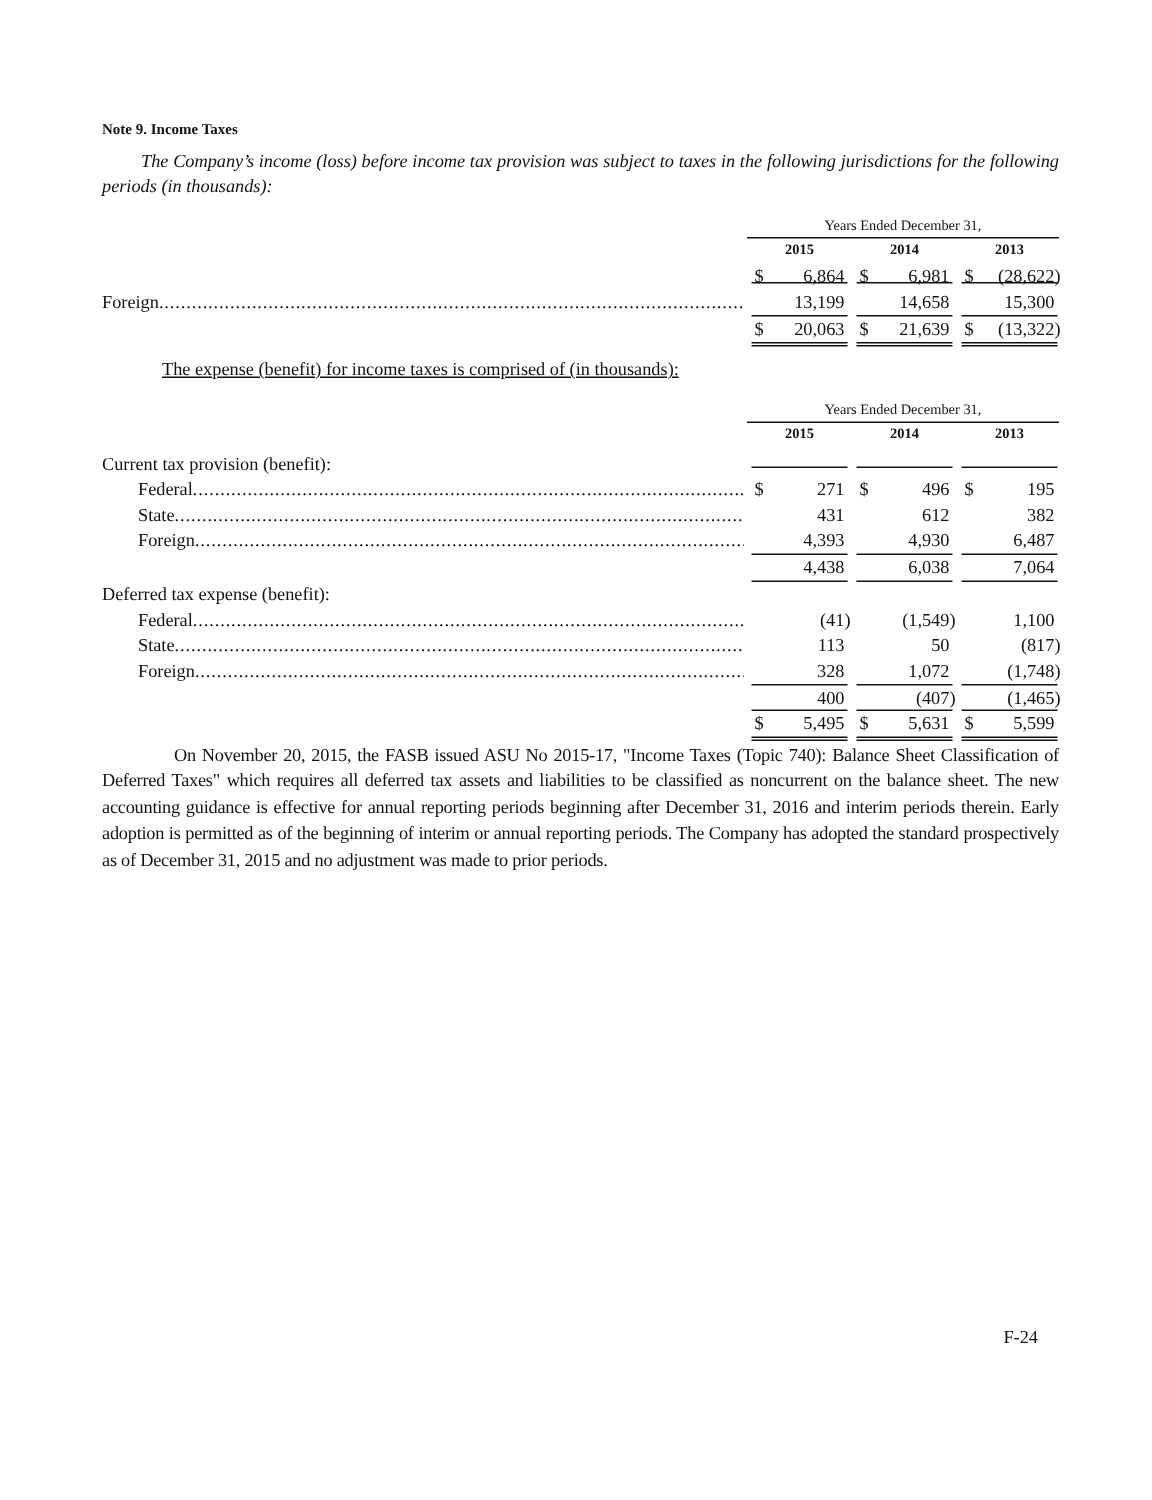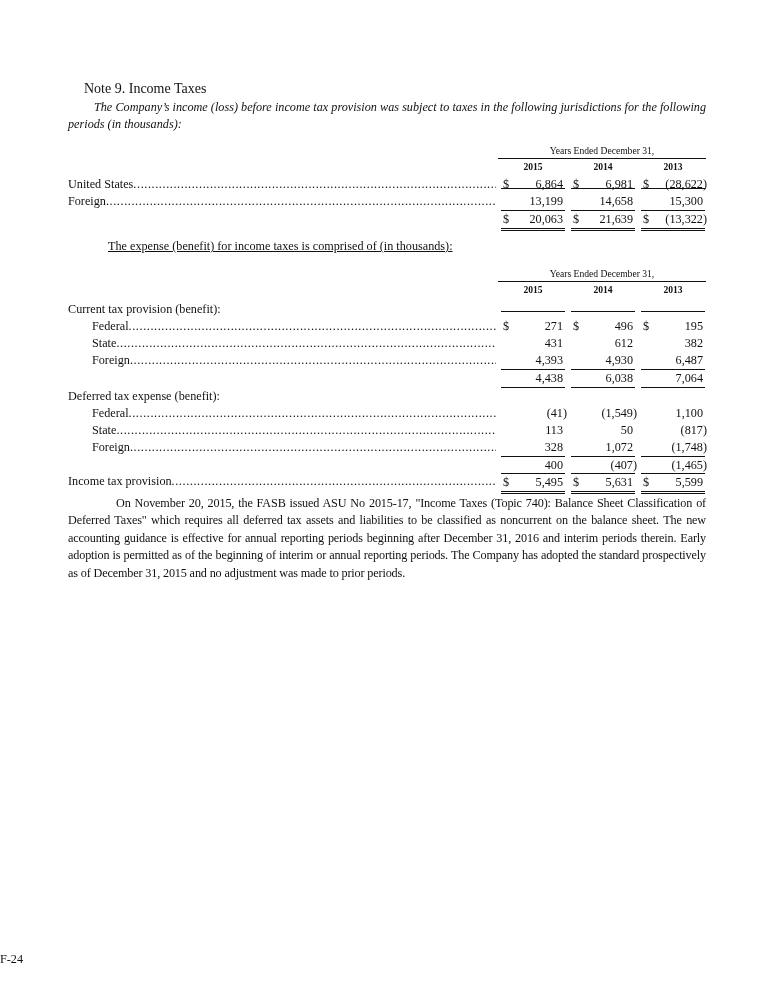--- a/index.html
+++ b/index.html
@@ -1,21 +1,21 @@
 <!DOCTYPE html>
 <html><head>
   <meta charset="utf-8">
   <style>
     html, body { margin: 0; padding: 0; background: #ffffff; }
     body {
       width: 768px; height: 1000px; position: relative; overflow: hidden;
       font-family: "Liberation Serif", serif; color: #111; font-size: 12.2px;
     }
     .page { position: absolute; left: 68px; top: 0; width: 638px; }
-    .heading { position: absolute; left: 16px; top: 81px; font-weight: normal; font-size: 14px; white-space: nowrap; }
+    .heading { position: absolute; left: 0; top: 81px; font-weight: bold; font-size: 10px; white-space: nowrap; }
     .para {
       position: absolute; left: 0; width: 638px; text-align: justify;
       line-height: 17.2px; font-size: 12.2px;
     }
     .para1 { top: 99px; text-indent: 26px; font-style: italic; }
     .para2 { top: 238px; left: 40px; width: 612px; text-decoration: underline; }
     .para3 { top: 495px; text-indent: 48px; line-height: 17.4px; letter-spacing: -0.15px; }
 
     
     .tbl { position: absolute; left: 0; width: 638px; }
@@ -40,40 +40,39 @@
     .lbl.nodots::after { content: ""; }
     .cell { position: absolute; width: 64px; height: 17px; }
     .cell .dol { position: absolute; left: 2px; }
     .cell .num { position: absolute; right: 2px; }
     .cell.neg .num { right: -2px; }
     .c1 { left: 433px; }
     .c2 { left: 503px; }
     .c3 { left: 573px; }
     .rule-top { border-top: 1.2px solid #111; }
     .rule-bottom-dbl { border-bottom: 3.5px double #111; }
-    .footer { position: absolute; left: 0; width: 692px; top: 952px; text-align: left; font-size: 12.2px; }
+    .footer { position: absolute; left: 0; width: 692px; top: 884px; text-align: right; font-size: 12.2px; }
   </style>
 </head>
 <body>
 
 <div class="page">
 
   <div class="heading">Note 9. Income Taxes</div>
 
   <div class="para para1">The Company’s income (loss) before income tax provision was subject to taxes in the following jurisdictions for the following periods (in thousands):</div>
 
   <div class="tbl" style="top:0;">
     <div class="hdr-years" style="top:145px;">Years Ended December 31,</div>
     <div class="hdr-line" style="top:158px;"></div>
     <div class="col-hdr c1" style="top:161px;">2015</div>
     <div class="col-hdr c2" style="top:161px;">2014</div>
     <div class="col-hdr c3" style="top:161px;">2013</div>
 
     <div class="row" style="top:176px;">
-      <span class="lbl">United States</span>
       <span class="cell c1">
           <span class="dol">$</span>
           <span class="num">6,864</span>
         </span>
       <span class="cell c2">
           <span class="dol">$</span>
           <span class="num">6,981</span>
         </span>
       <span class="cell c3 neg">
           <span class="dol">$</span>
@@ -226,21 +225,20 @@
         </span>
       <span class="cell c2 rule-top neg">
           <span class="num">(407)</span>
         </span>
       <span class="cell c3 rule-top neg">
           <span class="num">(1,465)</span>
         </span>
     </div>
 
     <div class="row" style="top:473px;">
-      <span class="lbl">Income tax provision</span>
       <span class="cell c1 rule-top rule-bottom-dbl">
           <span class="dol">$</span>
           <span class="num">5,495</span>
         </span>
       <span class="cell c2 rule-top rule-bottom-dbl">
           <span class="dol">$</span>
           <span class="num">5,631</span>
         </span>
       <span class="cell c3 rule-top rule-bottom-dbl">
           <span class="dol">$</span>

